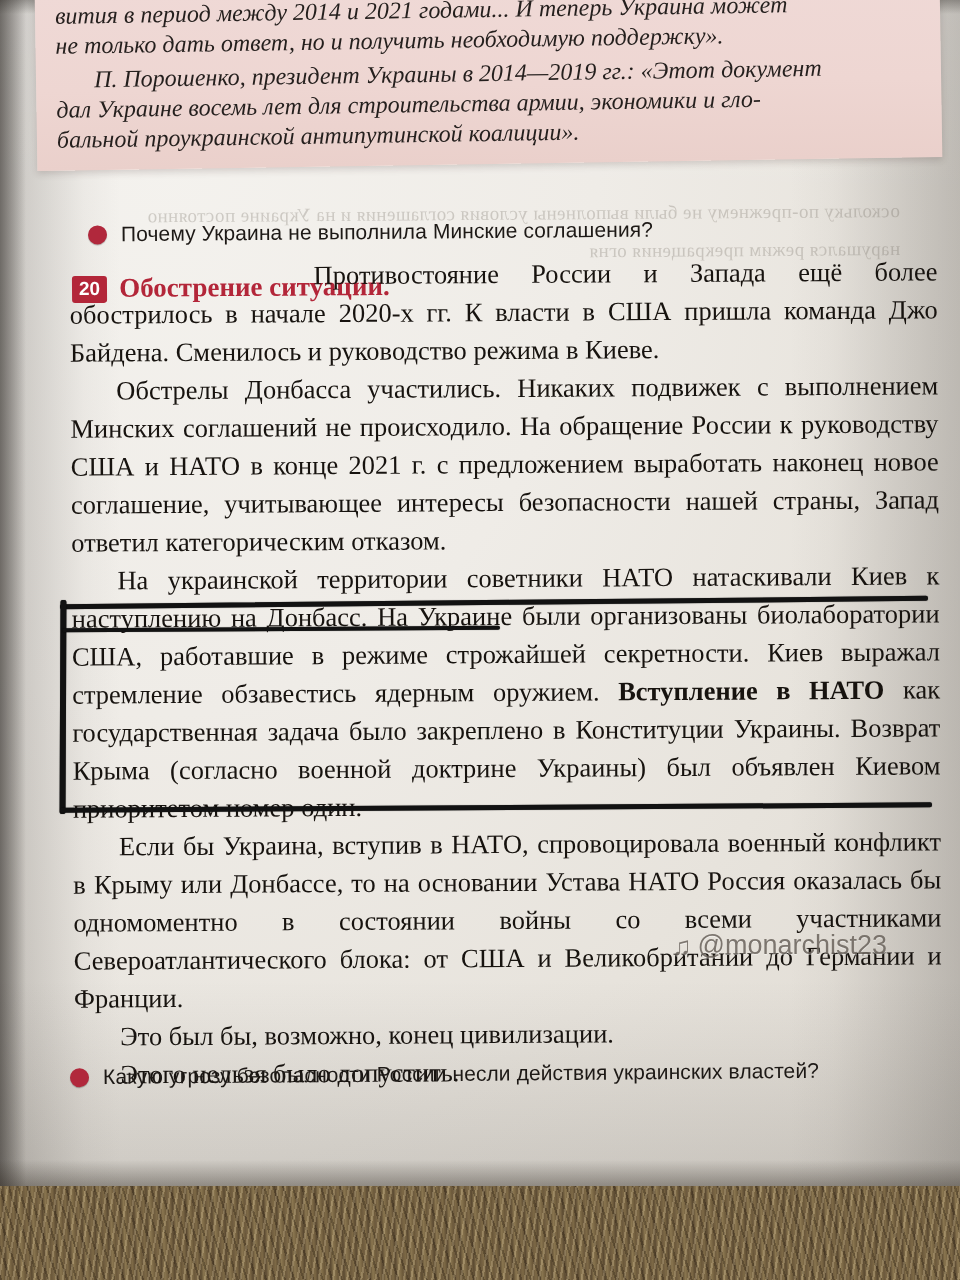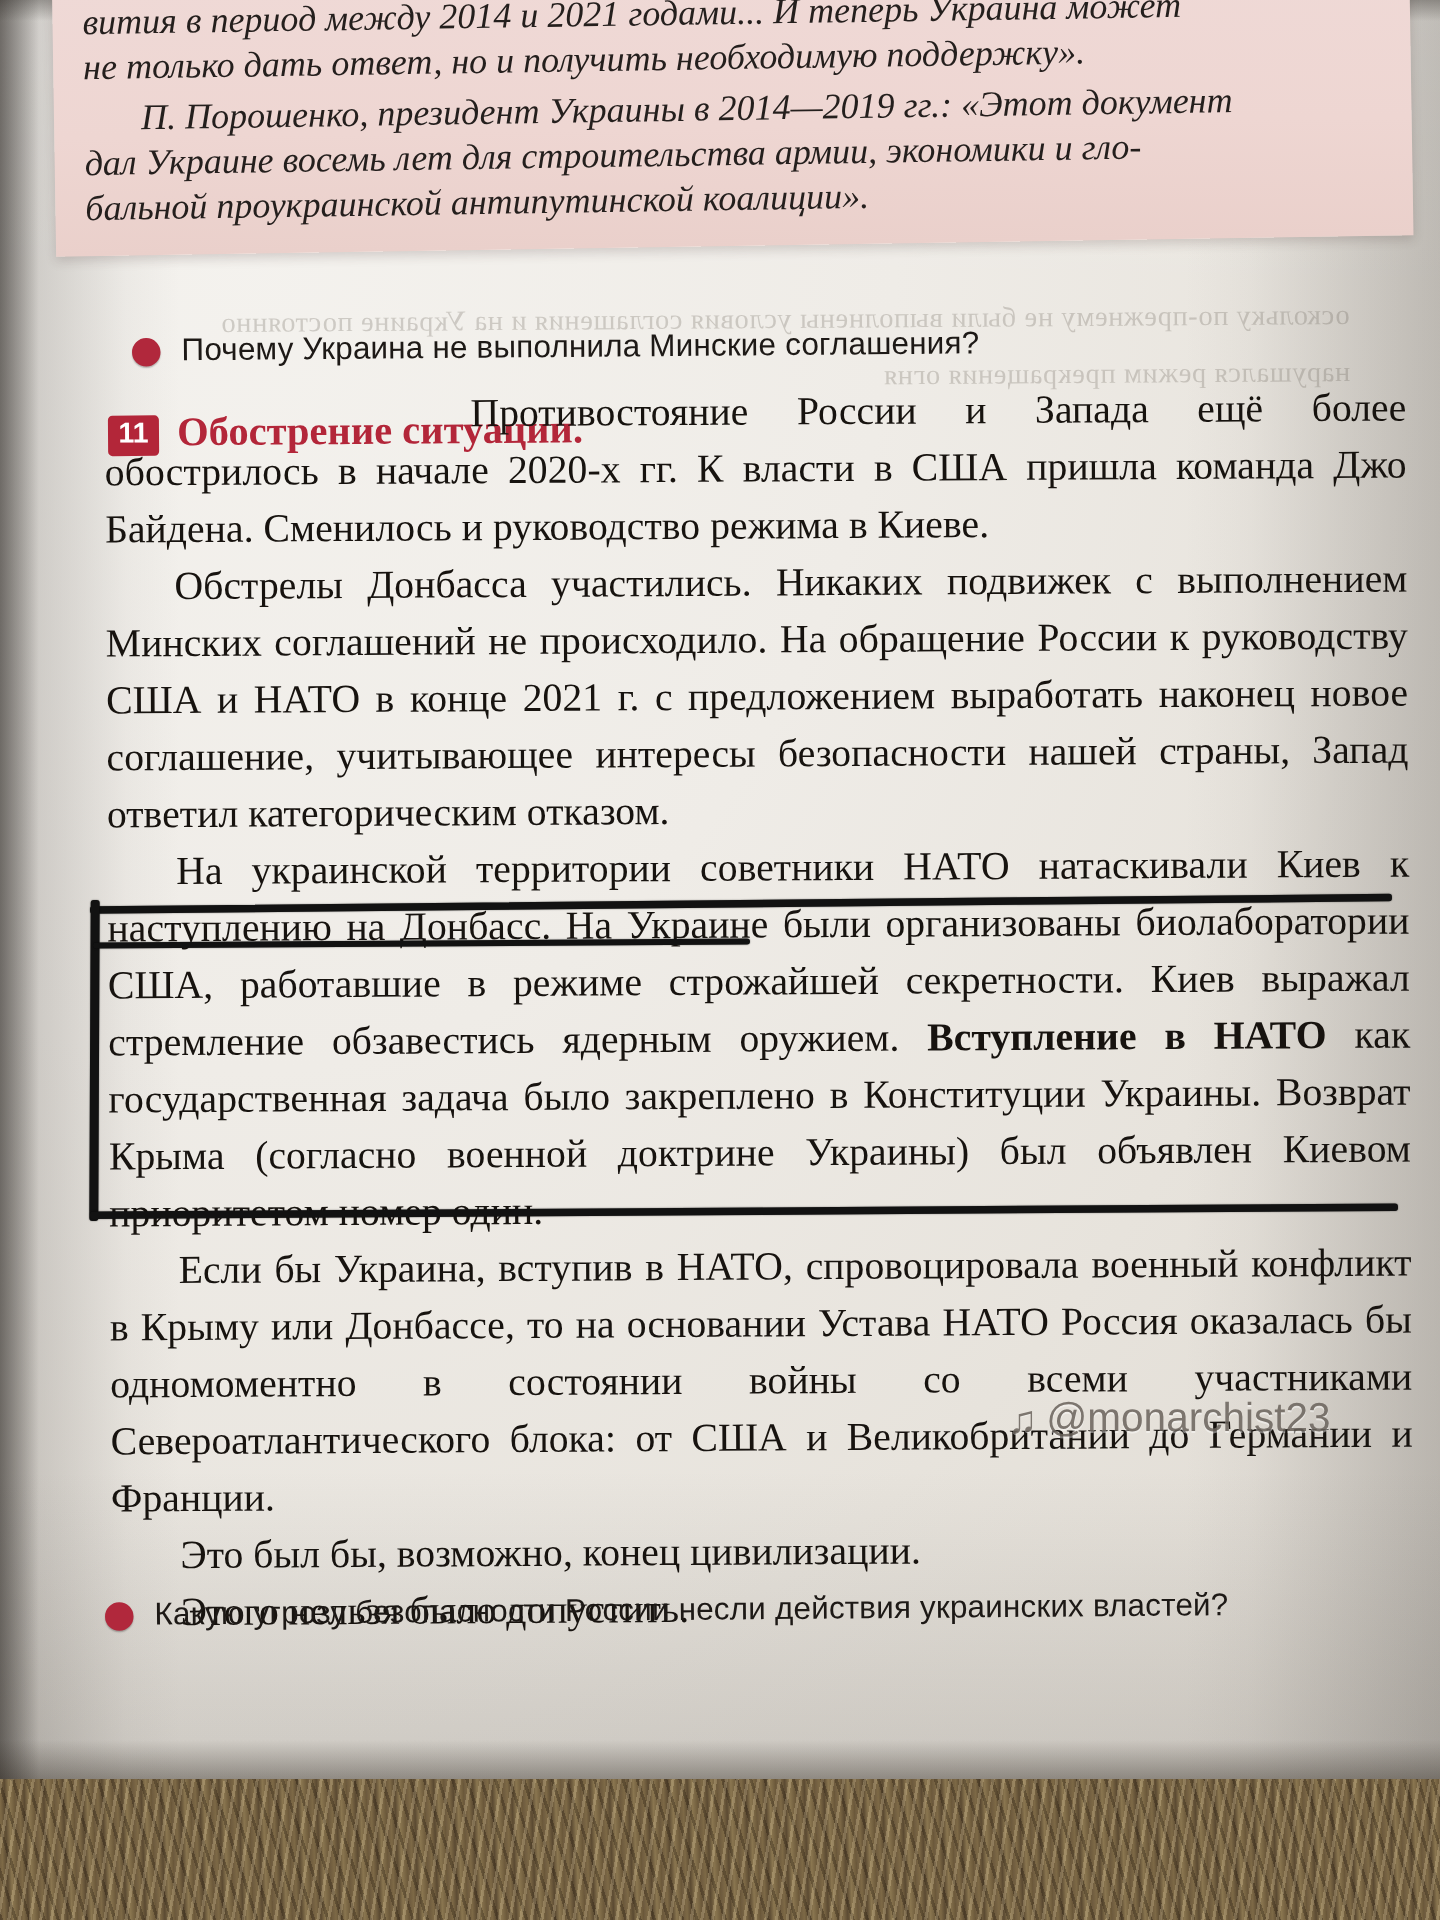--- a/index.html
+++ b/index.html
@@ -299,21 +299,21 @@
     <p>дал Украине восемь лет для строительства армии, экономики и гло-</p>
     <p>бальной проукраинской антипутинской коалиции».</p>
   </div>
 
   <div class="q-bullet" style="left:88px; top:220px;">
     <span class="dot"></span>
     <span class="q-text">Почему Украина не выполнила Минские соглашения?</span>
   </div>
 
   <div class="section-head">
-    <span class="num-badge">11</span>
+    <span class="num-badge">20</span>
     <span class="head-title">Обострение ситуации.</span>
   </div>
 
   <div class="body-text">
     <p>
       <span style="display:inline-block;width:244px;"></span><span>Противостояние России и Запада ещё более обострилось в начале 2020-х гг. К власти в США пришла команда Джо Байдена. Сменилось и руководство режима в Киеве.</span>
     </p>
     <p class="ind">Обстрелы Донбасса участились. Никаких подвижек с выполнением Минских соглашений не происходило. На обращение России к руководству США и НАТО в конце 2021 г. с предложением выработать наконец новое соглашение, учитывающее интересы безопасности нашей страны, Запад ответил категорическим отказом.</p>
     <p class="ind">
       <span>На украинской территории советники НАТО натаскивали Киев к наступлению на Донбасс. На Украине были организованы биолаборатории США, работавшие в режиме строжайшей секретности. Киев выражал стремление обзавестись ядерным оружием. </span><span class="bold">Вступление в НАТО</span><span> как государственная задача было закреплено в Конституции Украины. Возврат Крыма (согласно военной доктрине Украины) был объявлен Киевом приоритетом номер один.</span>

